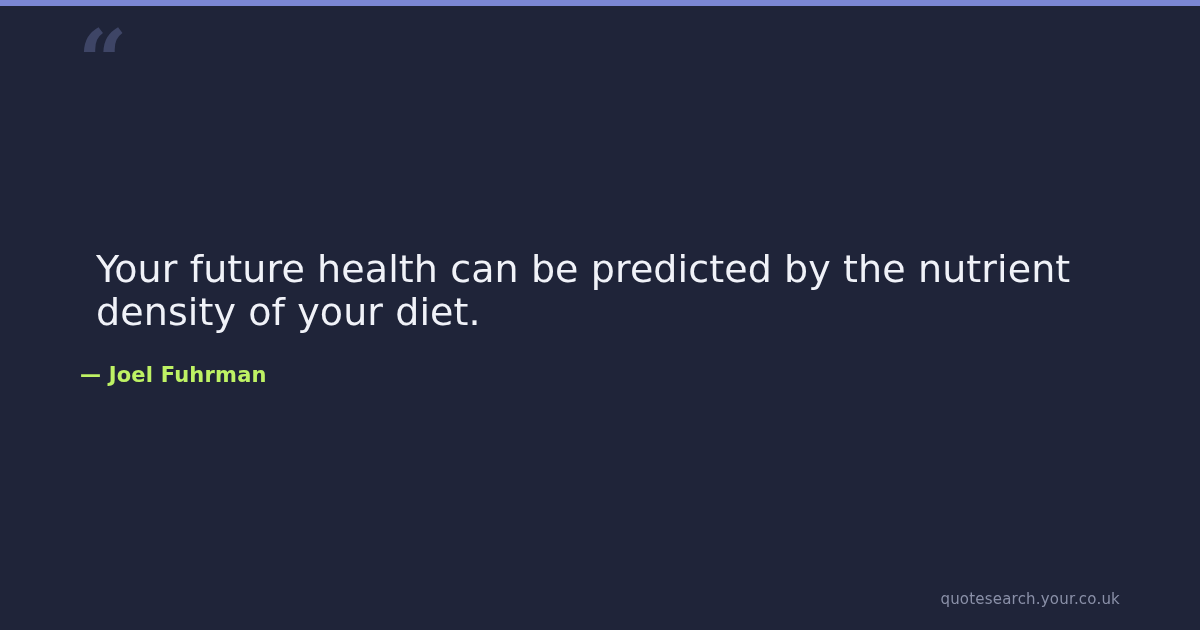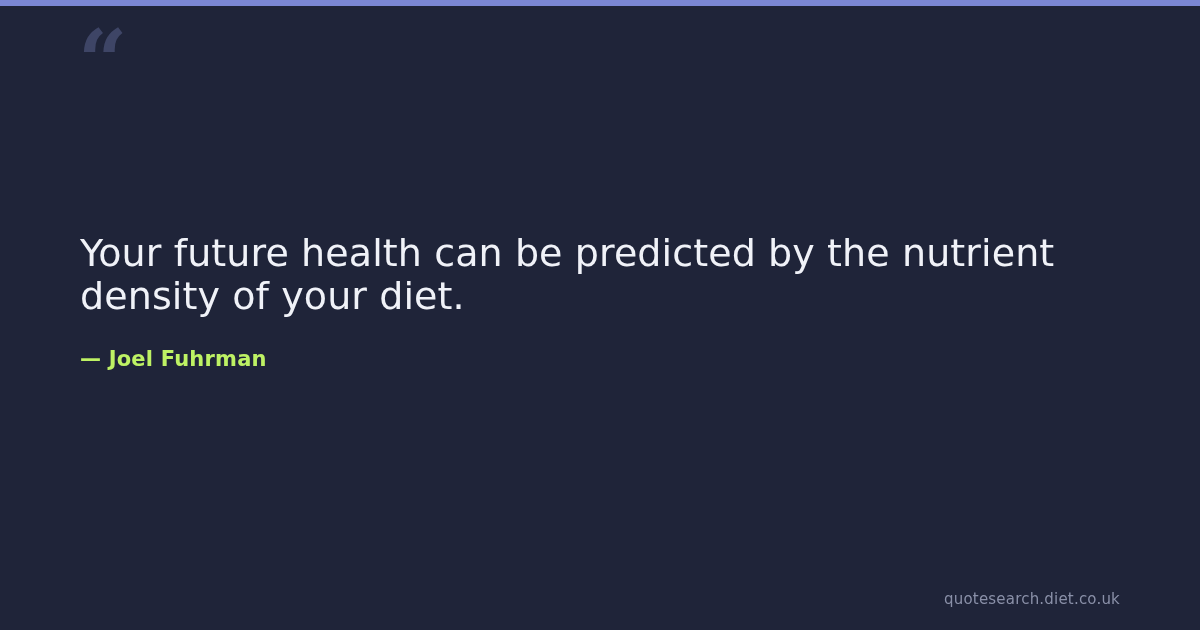--- a/index.html
+++ b/index.html
@@ -54,21 +54,21 @@
     width: 1040px;
   }
 
   #quote-text {
     font-family: "DejaVu Sans", sans-serif;
     font-weight: 400;
     font-size: 38px;
     line-height: 1.12;
     color: #f0f2f8;
     letter-spacing: 0.1px;
-    margin: 0;
+    margin: 16px;
     max-width: 980px;
   }
 
   #quote-author {
     margin-top: 30px;
     font-family: "DejaVu Sans", sans-serif;
     font-weight: 700;
     font-size: 21px;
     line-height: 1.2;
     color: #bef264;
@@ -93,15 +93,15 @@
 
   <div id="accent-bar"></div>
 
   <div id="quote-mark">“</div>
 
   <div id="content-block">
     <p id="quote-text">Your future health can be predicted by the nutrient density of your diet.</p>
     <div id="quote-author">— Joel Fuhrman</div>
   </div>
 
-  <div id="site-watermark">quotesearch.diet.co.uk</div>
+  <div id="site-watermark">quotesearch.your.co.uk</div>
 
 </div>
 
 </body></html>

